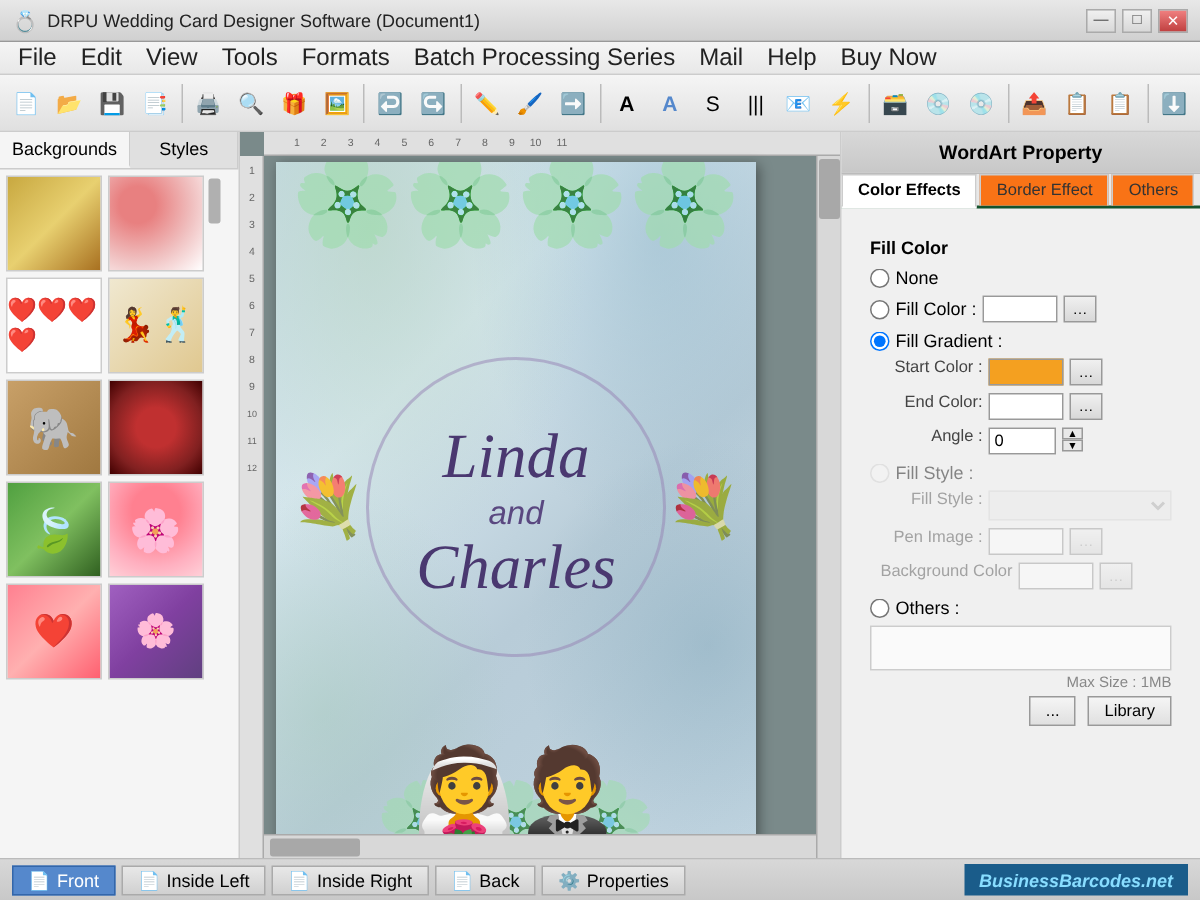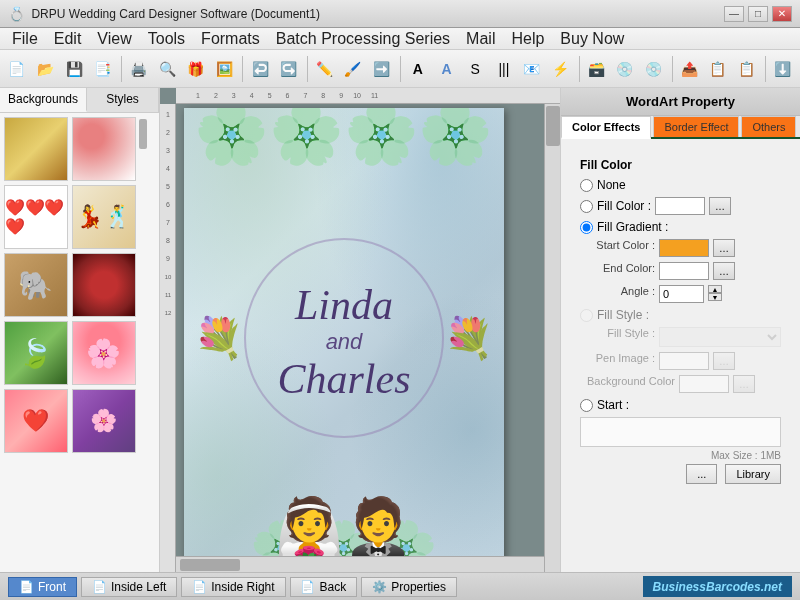--- a/index.html
+++ b/index.html
@@ -598,21 +598,21 @@
       </div>
 
       <div class="prop-row disabled-row">
         <span class="prop-label" style="min-width:95px;">Background Color</span>
         <span class="color-swatch bg-color-swatch"></span>
         <button class="color-btn" disabled="">…</button>
       </div>
 
       <div class="radio-row">
         <input type="radio" name="fill" style="">
-        <label>Start :</label>
+        <label>Others :</label>
       </div>
 
       <div class="image-preview"></div>
 
       <div class="max-size-text">Max Size : 1MB</div>
 
       <div class="bottom-btns">
         <button class="action-btn">...</button>
         <button class="action-btn">Library</button>
       </div>

